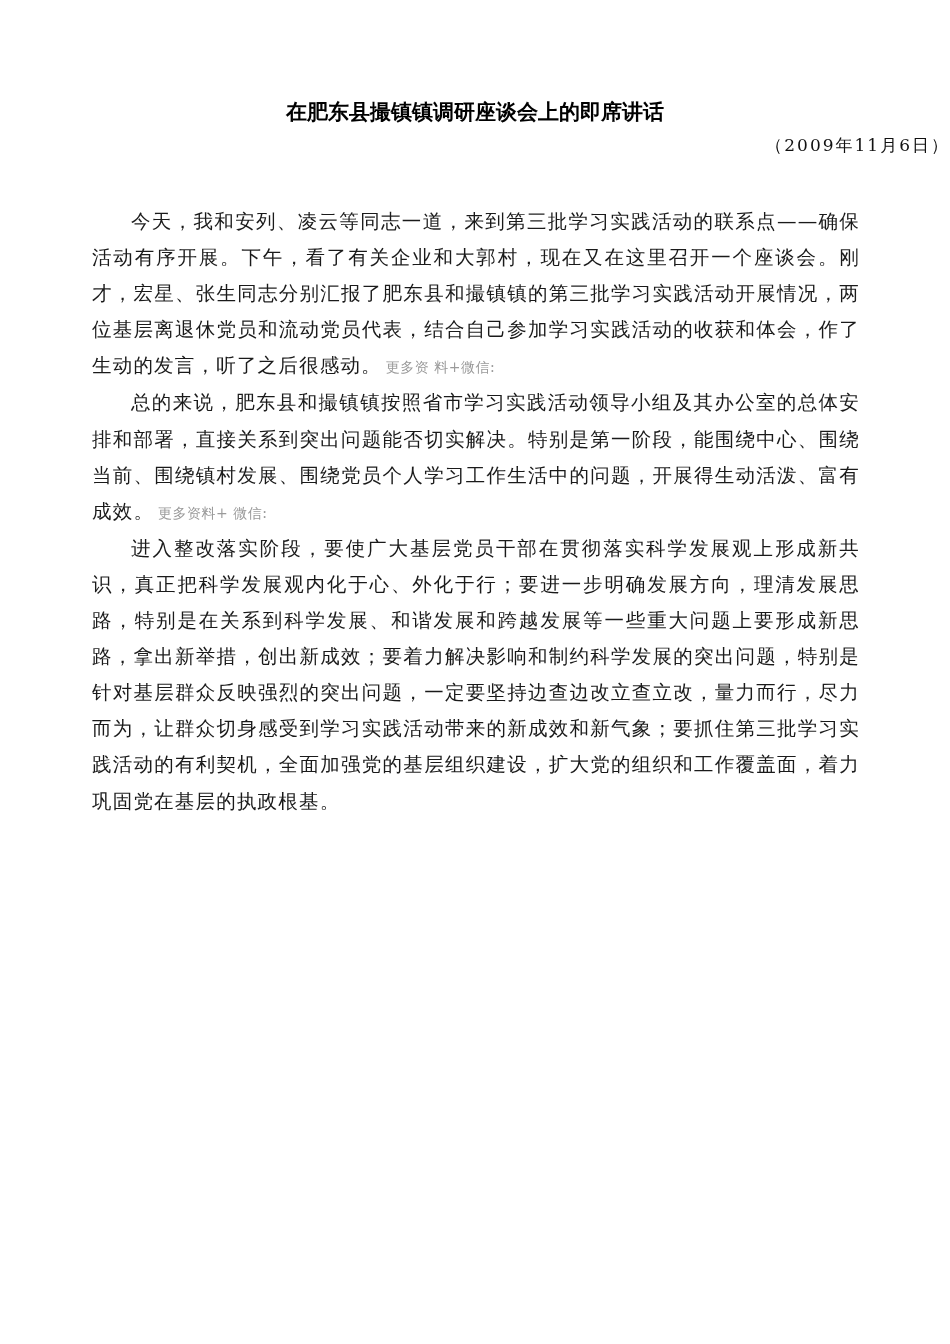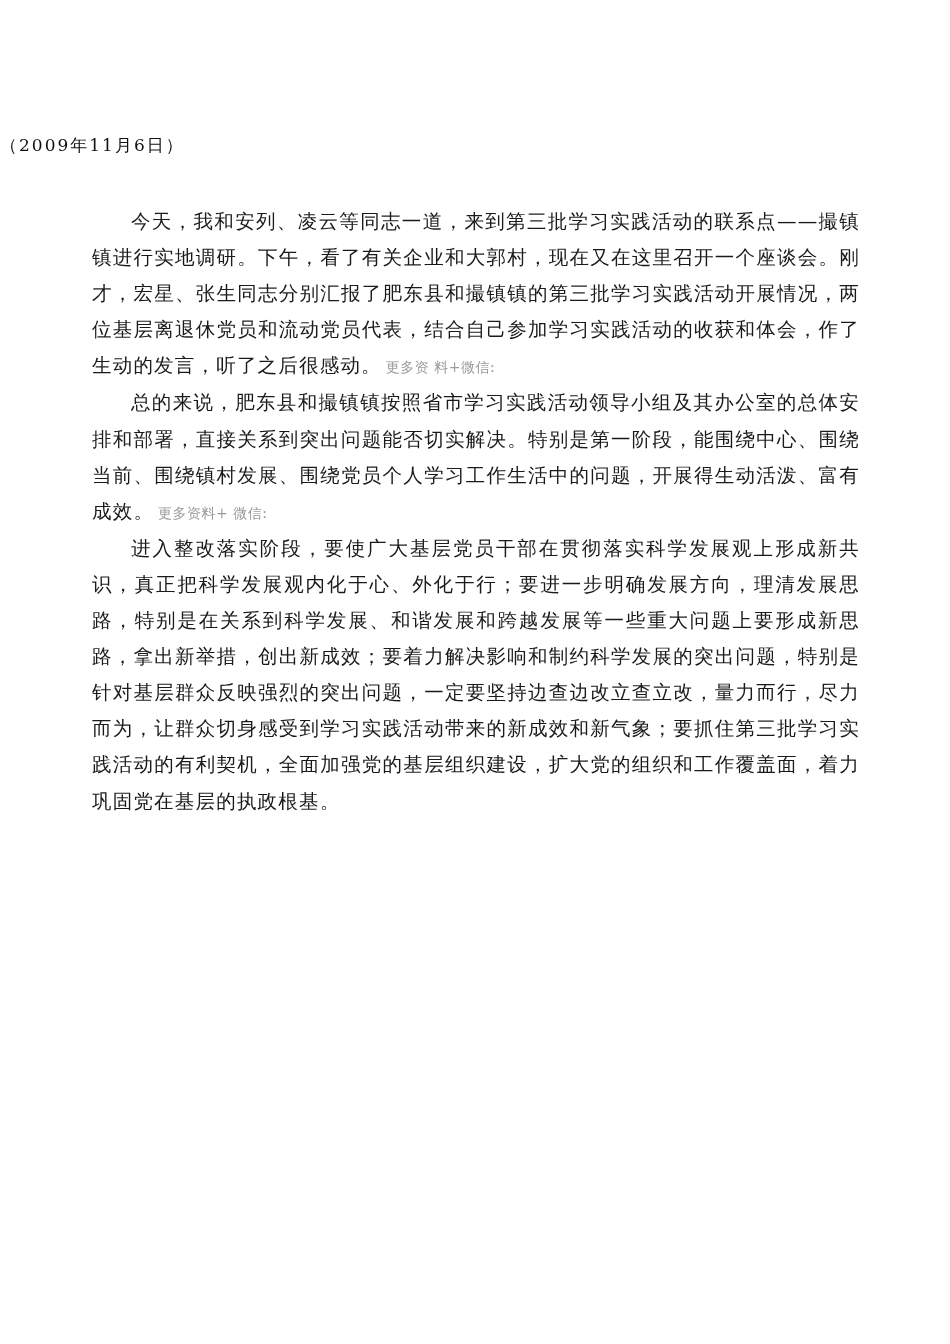--- a/index.html
+++ b/index.html
@@ -31,21 +31,21 @@
       font-size: 21px;
       font-weight: bold;
       letter-spacing: 0px;
       color: #000000;
     }
     .date {
       position: absolute;
       left: 0;
       width: 950px;
       top: 134px;
-      text-align: left;
+      text-align: right;
       font-size: 17px;
       letter-spacing: 2px;
       color: #111111;
     }
     .body-text {
       position: absolute;
       left: 92px;
       top: 204px;
       width: 768px;
     }
@@ -63,20 +63,21 @@
       color: #9a9a9a;
       font-size: 14px;
       letter-spacing: 0.5px;
       margin-left: 4px;
     }
   </style>
 </head>
 <body>
 
 <div class="page">
+  <div class="title">在肥东县撮镇镇调研座谈会上的即席讲话</div>
   <div class="date">（2009年11月6日）</div>
 
   <div class="body-text">
-    <p class="para"><span>今天，我和安列、凌云等同志一道，来到第三批学习实践活动的联系点——撮镇镇进行实地调研。下午，看了有关企业和大郭村，现在又在这里召开一个座谈会。刚才，宏星、张生同志分别汇报了肥东县和撮镇镇的第三批学习实践活动开展情况，两位基层离退休党员和流动党员代表，结合自己参加学习实践活动的收获和体会，作了生动的发言，听了之后很感动。</span><span class="watermark">更多资 料+微信:</span></p>
+    <p class="para"><span>今天，我和安列、凌云等同志一道，来到第三批学习实践活动的联系点——确保活动有序开展。下午，看了有关企业和大郭村，现在又在这里召开一个座谈会。刚才，宏星、张生同志分别汇报了肥东县和撮镇镇的第三批学习实践活动开展情况，两位基层离退休党员和流动党员代表，结合自己参加学习实践活动的收获和体会，作了生动的发言，听了之后很感动。</span><span class="watermark">更多资 料+微信:</span></p>
     <p class="para"><span>总的来说，肥东县和撮镇镇按照省市学习实践活动领导小组及其办公室的总体安排和部署，直接关系到突出问题能否切实解决。特别是第一阶段，能围绕中心、围绕当前、围绕镇村发展、围绕党员个人学习工作生活中的问题，开展得生动活泼、富有成效。</span><span class="watermark">更多资料+ 微信:</span></p>
     <p class="para"><span>进入整改落实阶段，要使广大基层党员干部在贯彻落实科学发展观上形成新共识，真正把科学发展观内化于心、外化于行；要进一步明确发展方向，理清发展思路，特别是在关系到科学发展、和谐发展和跨越发展等一些重大问题上要形成新思路，拿出新举措，创出新成效；要着力解决影响和制约科学发展的突出问题，特别是针对基层群众反映强烈的突出问题，一定要坚持边查边改立查立改，量力而行，尽力而为，让群众切身感受到学习实践活动带来的新成效和新气象；要抓住第三批学习实践活动的有利契机，全面加强党的基层组织建设，扩大党的组织和工作覆盖面，着力巩固党在基层的执政根基。</span></p>
   </div>
 </div>
 
 </body></html>

